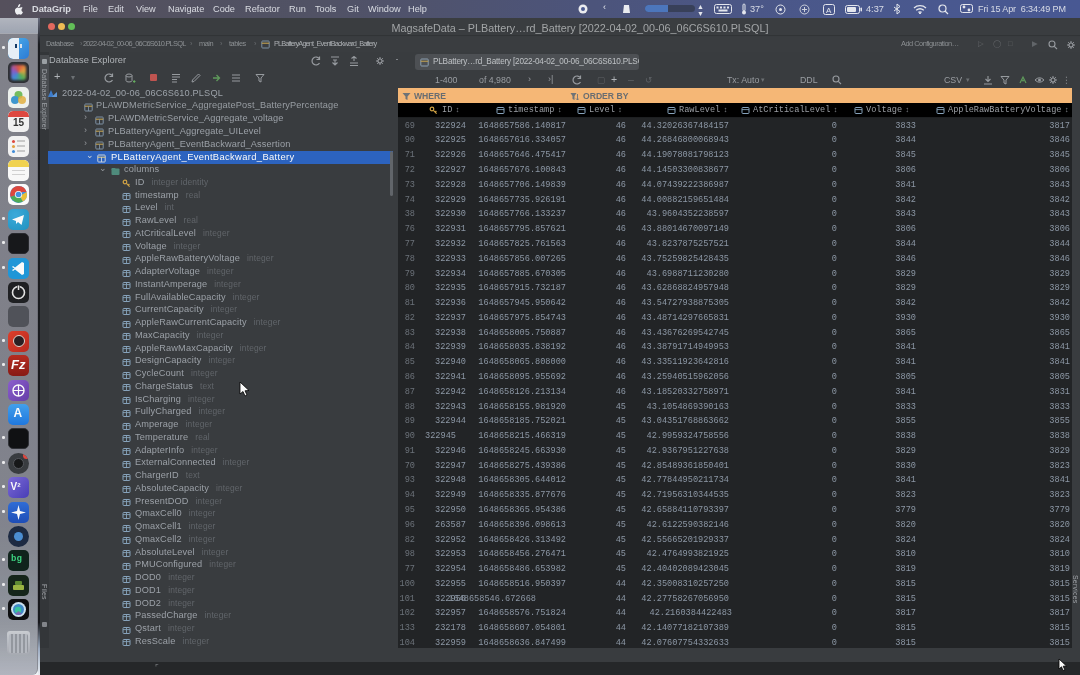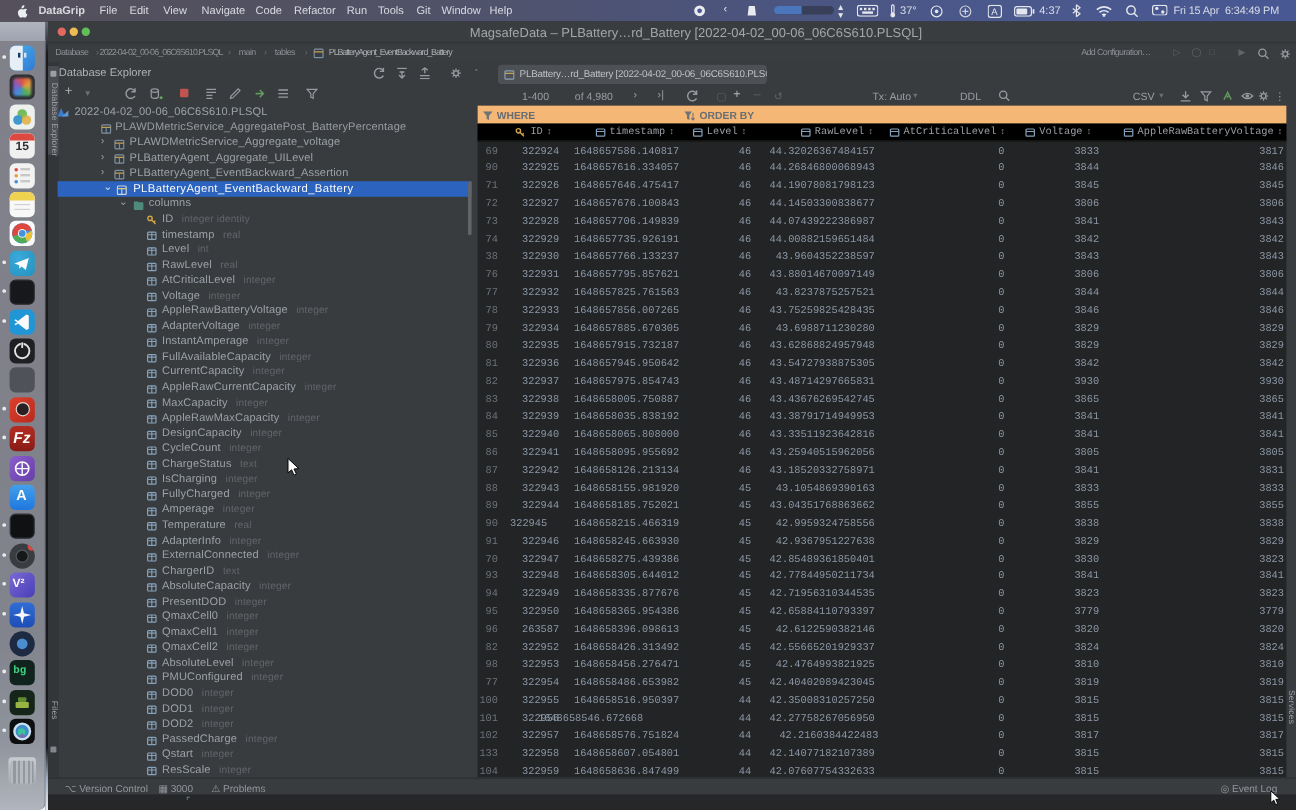--- a/index.html
+++ b/index.html
@@ -1198,21 +1198,21 @@
                 <span class="gc" style="right:614px">322957</span>
                 <span class="gc" style="right:514px">1648658576.751824</span>
                 <span class="gc" style="right:454px">44</span>
                 <span class="gc" style="right:348px">42.2160384422483</span>
                 <span class="gc" style="right:243px">0</span>
                 <span class="gc" style="right:164px">3817</span>
                 <span class="gc" style="right:10px">3817</span>
               </div>
 <div class="grow" style="top:533.72px">
                 <span class="gc num" style="right:665px">133</span>
-                <span class="gc" style="right:614px">322958</span>
+                <span class="gc" style="right:614px">232178</span>
                 <span class="gc" style="right:514px">1648658607.054801</span>
                 <span class="gc" style="right:454px">44</span>
                 <span class="gc" style="right:351px">42.14077182107389</span>
                 <span class="gc" style="right:243px">0</span>
                 <span class="gc" style="right:164px">3815</span>
                 <span class="gc" style="right:10px">3815</span>
               </div>
 <div class="grow" style="top:548.50px">
                 <span class="gc num" style="right:665px">104</span>
                 <span class="gc" style="right:614px">322959</span>
@@ -1221,26 +1221,20 @@
                 <span class="gc" style="right:351px">42.07607754332633</span>
                 <span class="gc" style="right:243px">0</span>
                 <span class="gc" style="right:164px">3815</span>
                 <span class="gc" style="right:10px">3815</span>
               </div>
         </div>
       </div>
     </div>
   </div>
 
-  <div id="statusbar">
-    <span class="gi" style="left:14px">⌥ Version Control</span>
-    <span class="gi" style="left:92px">▦ 3000</span>
-    <span class="gi" style="left:136px">⚠ Problems</span>
-    <span class="gi" style="left:977px">◎ Event Log</span>
-  </div>
   <div id="bottomstrip">
     <span style="position:absolute;left:115px;top:1px;color:#8a8e93;font-size:8px">⌜</span>
   </div>
 </div>
 
 <svg style="position:absolute;left:238px;top:381px" width="12" height="16">
       <path d="M2 1 L2 13 L5 10.5 L7 15 L9 14 L7 9.8 L11 9.5 Z" fill="#fff" stroke="#000" stroke-width="0.8"></path>
     </svg>
 <svg style="position:absolute;left:1057px;top:658px" width="12" height="14">
       <path d="M2 1 L2 11 L4.5 8.8 L6 12.5 L7.8 11.8 L6.2 8.2 L9.5 8 Z" fill="#fff" stroke="#000" stroke-width="0.8"></path>

